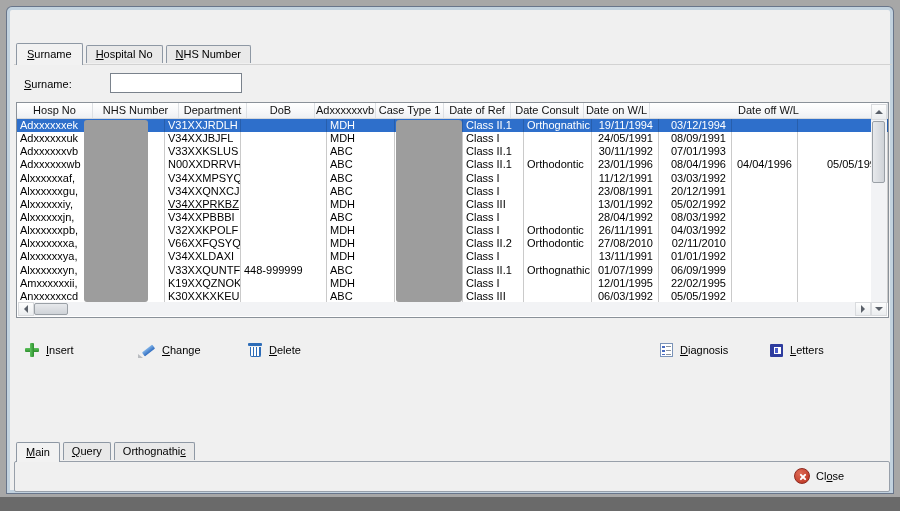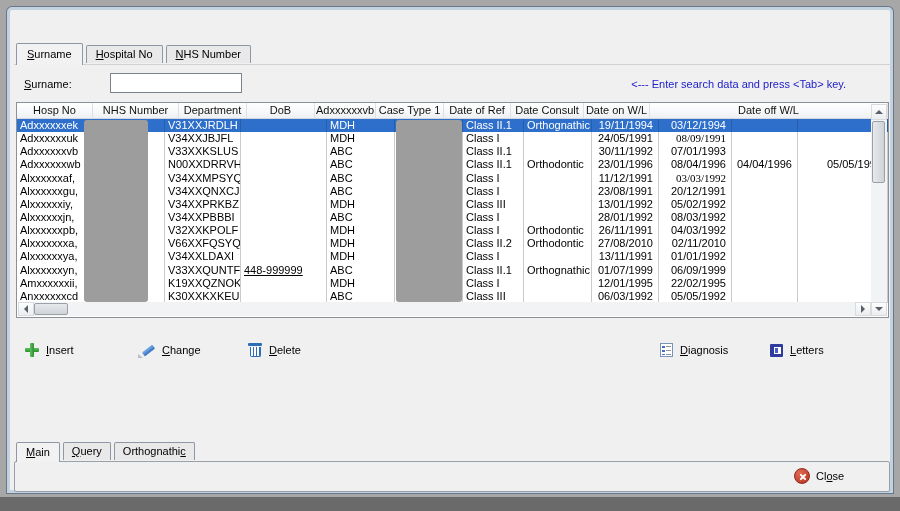--- a/index.html
+++ b/index.html
@@ -164,21 +164,20 @@
 
     <div class="tabs-top">
       <div class="tab active"><u>S</u>urname</div>
       <div class="tab"><u>H</u>ospital No</div>
       <div class="tab"><u>N</u>HS Number</div>
     </div>
     <div class="groove"></div>
 
     <label class="search-label"><u>S</u>urname:</label>
     <input class="search-input" value="" style="">
-    <span class="search-hint">&lt;--- Enter search data and press &lt;Tab&gt; key.</span>
 
     <div class="grid">
       <div class="grid-head" id="grid-head">
           <div class="hcell" style="width: 76px;">Hosp No</div>
           <div class="hcell" style="width: 86px;">NHS Number</div>
           <div class="hcell" style="width: 68px;">Department</div>
           <div class="hcell" style="width: 68px;">DoB</div>
           <div class="hcell" style="width: 61px;">Adxxxxxxvb</div>
           <div class="hcell" style="width: 68px;">Case Type 1</div>
           <div class="hcell" style="width: 67px;">Date of Ref</div>
@@ -202,21 +201,21 @@
           </div>
           <div class="grow">
             <div class="gcell" style="width: 148px;">Adxxxxxxuk</div>
             <div class="gcell" style="width: 76px;">V34XXJBJFL</div>
             <div class="gcell" style="width: 86px;"></div>
             <div class="gcell" style="width: 68px;">MDH</div>
             <div class="gcell" style="width: 68px;"></div>
             <div class="gcell" style="width: 61px;">Class I</div>
             <div class="gcell" style="width: 68px;"></div>
             <div class="gcell r" style="width: 67px;">24/05/1991</div>
-            <div class="gcell r" style="width: 73px; font-family: Liberation Serif, serif;">08/09/1991</div>
+            <div class="gcell r" style="width: 73px;">08/09/1991</div>
             <div class="gcell r" style="width: 66px;"></div>
             <div class="gcell r" style="width: 74px; flex: 1 1 0%;"></div>
           </div>
           <div class="grow">
             <div class="gcell" style="width: 148px;">Adxxxxxxvb</div>
             <div class="gcell" style="width: 76px;">V33XXKSLUS</div>
             <div class="gcell" style="width: 86px;"></div>
             <div class="gcell" style="width: 68px;">ABC</div>
             <div class="gcell" style="width: 68px;"></div>
             <div class="gcell" style="width: 61px;">Class II.1</div>
@@ -241,59 +240,59 @@
           </div>
           <div class="grow">
             <div class="gcell" style="width: 148px;">Alxxxxxxaf,</div>
             <div class="gcell" style="width: 76px;">V34XXMPSYQ</div>
             <div class="gcell" style="width: 86px;"></div>
             <div class="gcell" style="width: 68px;">ABC</div>
             <div class="gcell" style="width: 68px;"></div>
             <div class="gcell" style="width: 61px;">Class I</div>
             <div class="gcell" style="width: 68px;"></div>
             <div class="gcell r" style="width: 67px;">11/12/1991</div>
-            <div class="gcell r" style="width: 73px; font-family: Liberation Serif, serif;">03/03/1992</div>
+            <div class="gcell r" style="width: 73px;">03/03/1992</div>
             <div class="gcell r" style="width: 66px;"></div>
             <div class="gcell r" style="width: 74px; flex: 1 1 0%;"></div>
           </div>
           <div class="grow">
             <div class="gcell" style="width: 148px;">Alxxxxxxgu,</div>
             <div class="gcell" style="width: 76px;">V34XXQNXCJ</div>
             <div class="gcell" style="width: 86px;"></div>
             <div class="gcell" style="width: 68px;">ABC</div>
             <div class="gcell" style="width: 68px;"></div>
             <div class="gcell" style="width: 61px;">Class I</div>
             <div class="gcell" style="width: 68px;"></div>
             <div class="gcell r" style="width: 67px;">23/08/1991</div>
             <div class="gcell r" style="width: 73px;">20/12/1991</div>
             <div class="gcell r" style="width: 66px;"></div>
             <div class="gcell r" style="width: 74px; flex: 1 1 0%;"></div>
           </div>
           <div class="grow">
             <div class="gcell" style="width: 148px;">Alxxxxxxiy,</div>
-            <div class="gcell" style="width: 76px;">V34XXPRKBZ</div>
+            <div class="gcell" style="width: 76px; text-decoration: underline;">V34XXPRKBZ</div>
             <div class="gcell" style="width: 86px;"></div>
             <div class="gcell" style="width: 68px;">MDH</div>
             <div class="gcell" style="width: 68px;"></div>
             <div class="gcell" style="width: 61px;">Class III</div>
             <div class="gcell" style="width: 68px;"></div>
             <div class="gcell r" style="width: 67px;">13/01/1992</div>
             <div class="gcell r" style="width: 73px;">05/02/1992</div>
             <div class="gcell r" style="width: 66px;"></div>
             <div class="gcell r" style="width: 74px; flex: 1 1 0%;"></div>
           </div>
           <div class="grow">
             <div class="gcell" style="width: 148px;">Alxxxxxxjn,</div>
             <div class="gcell" style="width: 76px;">V34XXPBBBI</div>
             <div class="gcell" style="width: 86px;"></div>
             <div class="gcell" style="width: 68px;">ABC</div>
             <div class="gcell" style="width: 68px;"></div>
             <div class="gcell" style="width: 61px;">Class I</div>
             <div class="gcell" style="width: 68px;"></div>
-            <div class="gcell r" style="width: 67px;">28/01/1992</div>
+            <div class="gcell r" style="width: 67px;">28/04/1992</div>
             <div class="gcell r" style="width: 73px;">08/03/1992</div>
             <div class="gcell r" style="width: 66px;"></div>
             <div class="gcell r" style="width: 74px; flex: 1 1 0%;"></div>
           </div>
           <div class="grow">
             <div class="gcell" style="width: 148px;">Alxxxxxxpb,</div>
             <div class="gcell" style="width: 76px;">V32XXKPOLF</div>
             <div class="gcell" style="width: 86px;"></div>
             <div class="gcell" style="width: 68px;">MDH</div>
             <div class="gcell" style="width: 68px;"></div>
@@ -326,21 +325,21 @@
             <div class="gcell" style="width: 61px;">Class I</div>
             <div class="gcell" style="width: 68px;"></div>
             <div class="gcell r" style="width: 67px;">13/11/1991</div>
             <div class="gcell r" style="width: 73px;">01/01/1992</div>
             <div class="gcell r" style="width: 66px;"></div>
             <div class="gcell r" style="width: 74px; flex: 1 1 0%;"></div>
           </div>
           <div class="grow">
             <div class="gcell" style="width: 148px;">Alxxxxxxyn,</div>
             <div class="gcell" style="width: 76px;">V33XXQUNTF</div>
-            <div class="gcell" style="width: 86px; text-decoration: underline;">448-999999</div>
+            <div class="gcell" style="width: 86px;">448-999999</div>
             <div class="gcell" style="width: 68px;">ABC</div>
             <div class="gcell" style="width: 68px;"></div>
             <div class="gcell" style="width: 61px;">Class II.1</div>
             <div class="gcell" style="width: 68px;">Orthognathic</div>
             <div class="gcell r" style="width: 67px;">01/07/1999</div>
             <div class="gcell r" style="width: 73px;">06/09/1999</div>
             <div class="gcell r" style="width: 66px;"></div>
             <div class="gcell r" style="width: 74px; flex: 1 1 0%;"></div>
           </div>
           <div class="grow">

